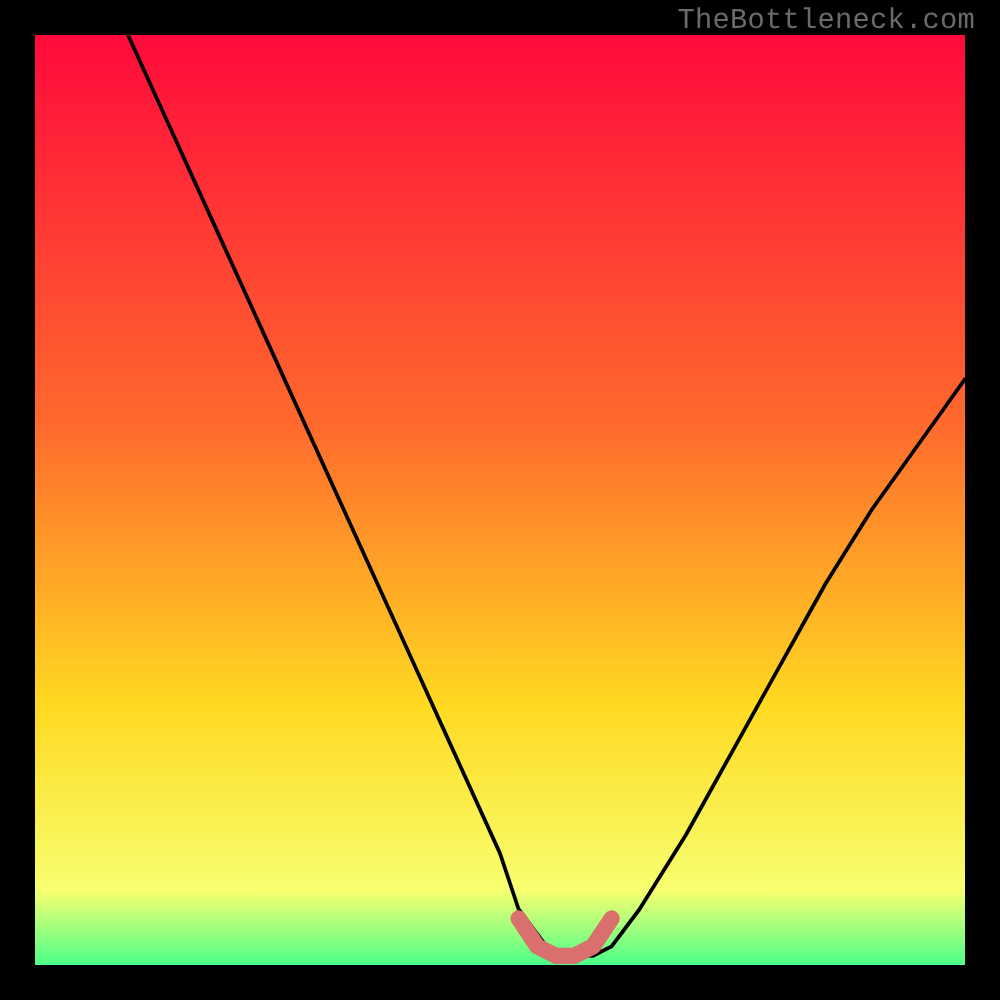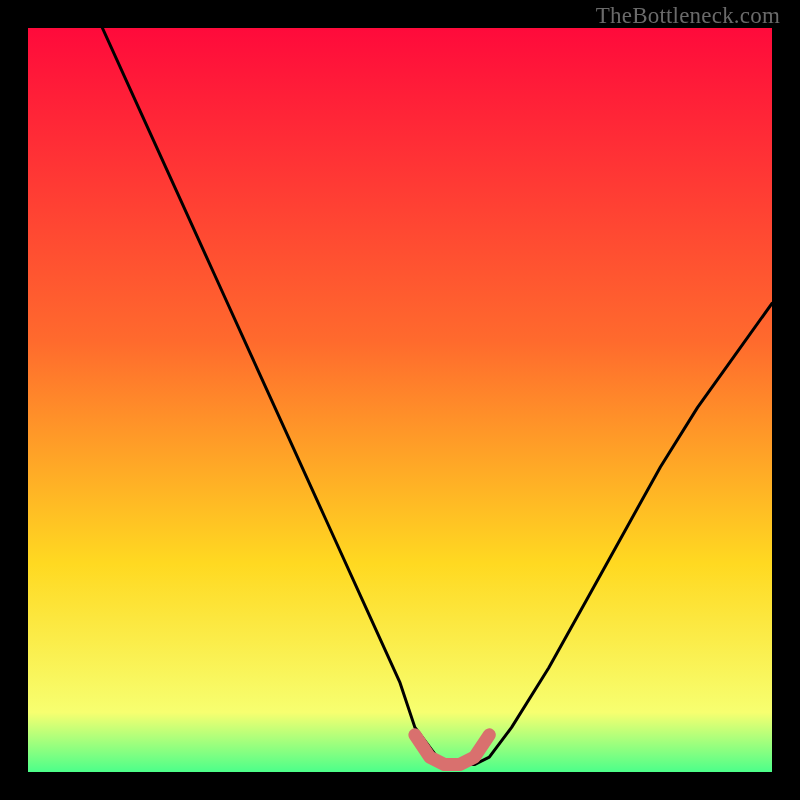--- a/index.html
+++ b/index.html
@@ -20,21 +20,21 @@
     left: 28px;
     top: 28px;
     width: 744px;
     height: 744px;
   }
   .watermark {
     position: absolute;
     top: 3px;
     right: 20px;
     color: #6a6a6a;
-    font-family: Liberation Serif, serif;
+    font-family: Liberation Mono, monospace;
     font-size: 23px;
     font-weight: 500;
     letter-spacing: 0.2px;
     user-select: none;
   }
   svg { display: block; }
 </style>
 </head>
 <body>
 

